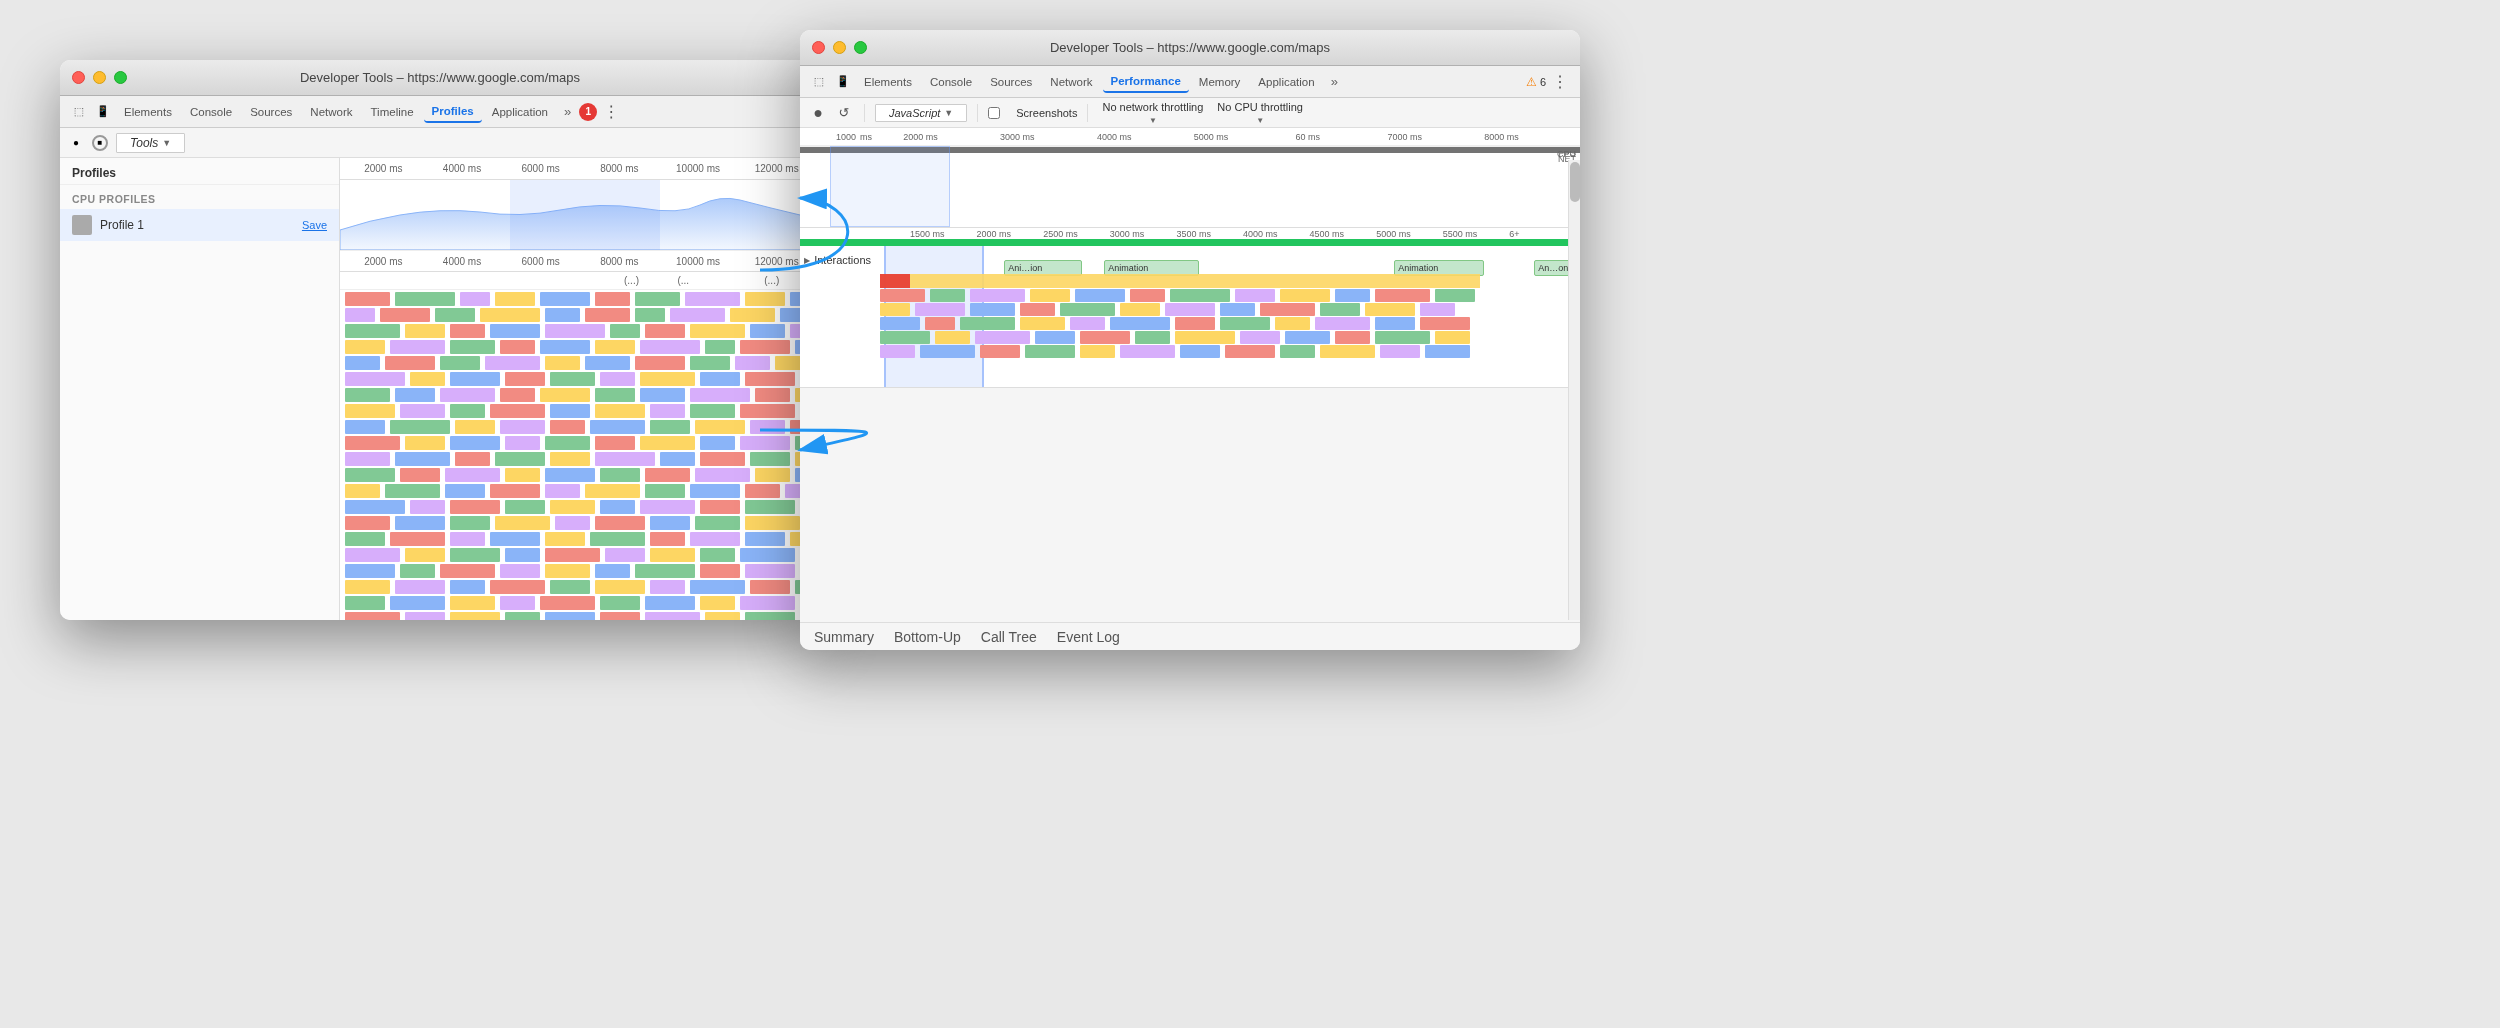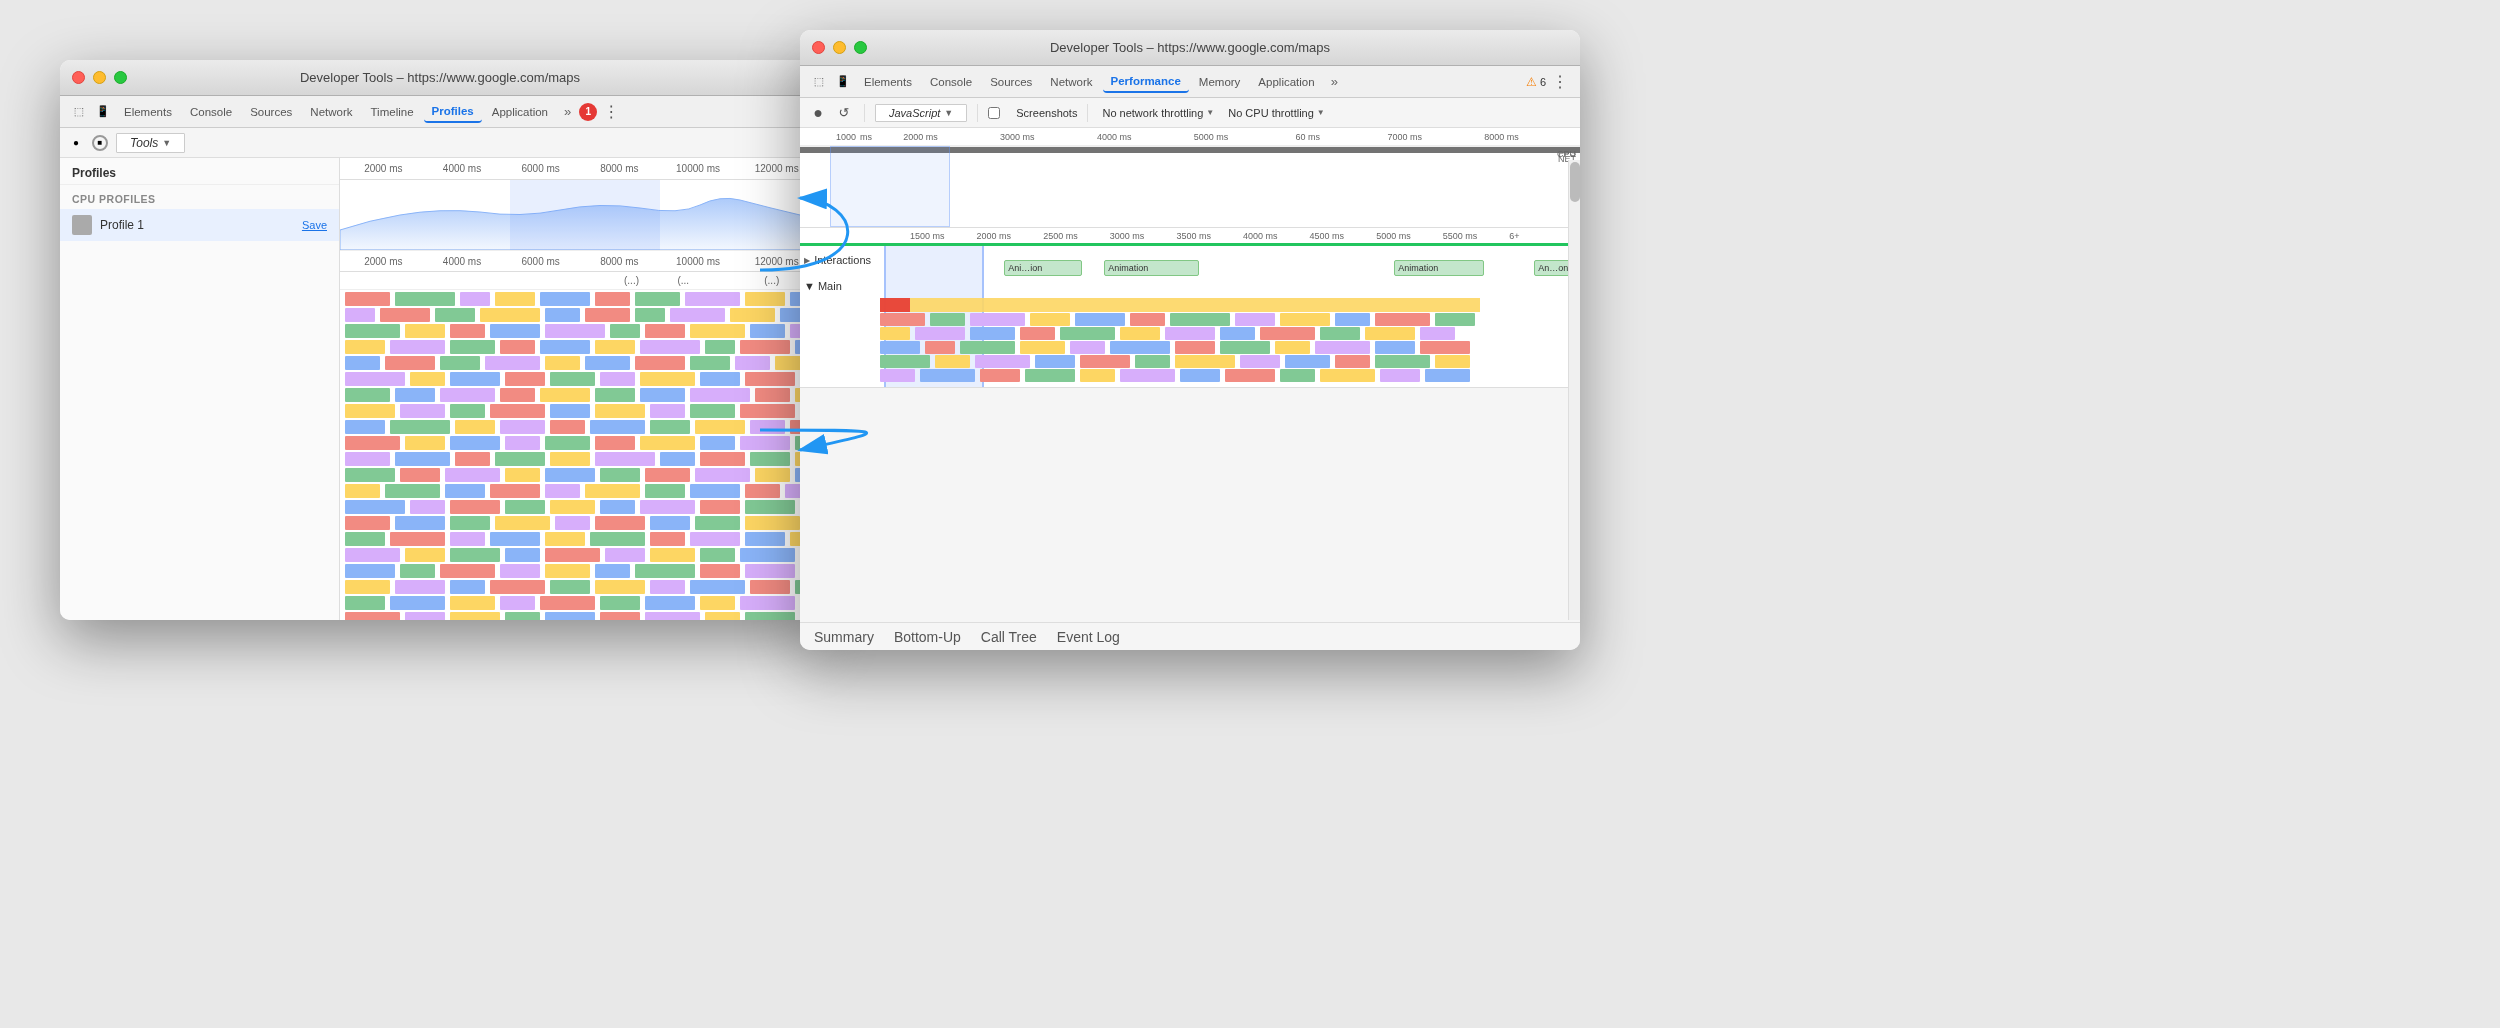--- a/index.html
+++ b/index.html
@@ -284,20 +284,21 @@
     .throttle-select {
       font-size: 11px;
       color: #333;
       background: #f5f5f5;
       border: none;
       display: flex;
       align-items: center;
       gap: 3px;
       cursor: pointer;
       padding: 2px 4px;
+      flex-direction: column;
     }
 
     .dropdown-arrow {
       font-size: 8px;
       color: #666;
     }
 
     .perf-overview {
       background: white;
       height: 100px;
@@ -326,21 +327,21 @@
       overflow: hidden;
     }
 
     .timeline-timescale {
       display: flex;
       align-items: center;
       height: 18px;
       padding: 0 4px 0 30px;
       font-size: 9px;
       color: #666;
-      border-bottom: 3px solid #22c55e;
+      border-bottom: 7px solid #22c55e;
       gap: 0;
       overflow: hidden;
     }
 
     .timeline-time-label {
       flex: 1;
       text-align: left;
       font-size: 9px;
       color: #666;
     }
@@ -935,23 +936,20 @@
       <span class="interactions-label">Interactions</span>
       <div class="interactions-content">
 
         <div class="interaction-block" style="left:110px;width:78px;background:#c3e6cb;border:1px solid #81c784;">Ani…ion</div>
         <div class="interaction-block" style="left:210px;width:95px;background:#c3e6cb;border:1px solid #81c784;">Animation</div>
         <div class="interaction-block" style="left:500px;width:90px;background:#c3e6cb;border:1px solid #81c784;">Animation</div>
         <div class="interaction-block" style="left:640px;width:65px;background:#c3e6cb;border:1px solid #81c784;">An…on</div>
       </div>
     </div>
 
-    <div class="main-row">
-      <span style="font-size:11px;color:#333;font-weight:500;width:80px;">▼ Main</span>
-    </div>
 
     <div style="flex:1;position:relative;height:100px;overflow:hidden;">
       <svg width="100%" height="100%" style="position:absolute;">
 
         <rect x="80" y="0" width="600" height="14" rx="0" fill="#fdd663" opacity="0.9"></rect>
         <rect x="80" y="0" width="30" height="14" rx="0" fill="#e53935" opacity="0.9"></rect>
 
         <rect x="80" y="15" width="45" height="13" rx="1" fill="#f28b82"></rect>
         <rect x="130" y="15" width="35" height="13" rx="1" fill="#81c995"></rect>
         <rect x="170" y="15" width="55" height="13" rx="1" fill="#d7aefb"></rect>

